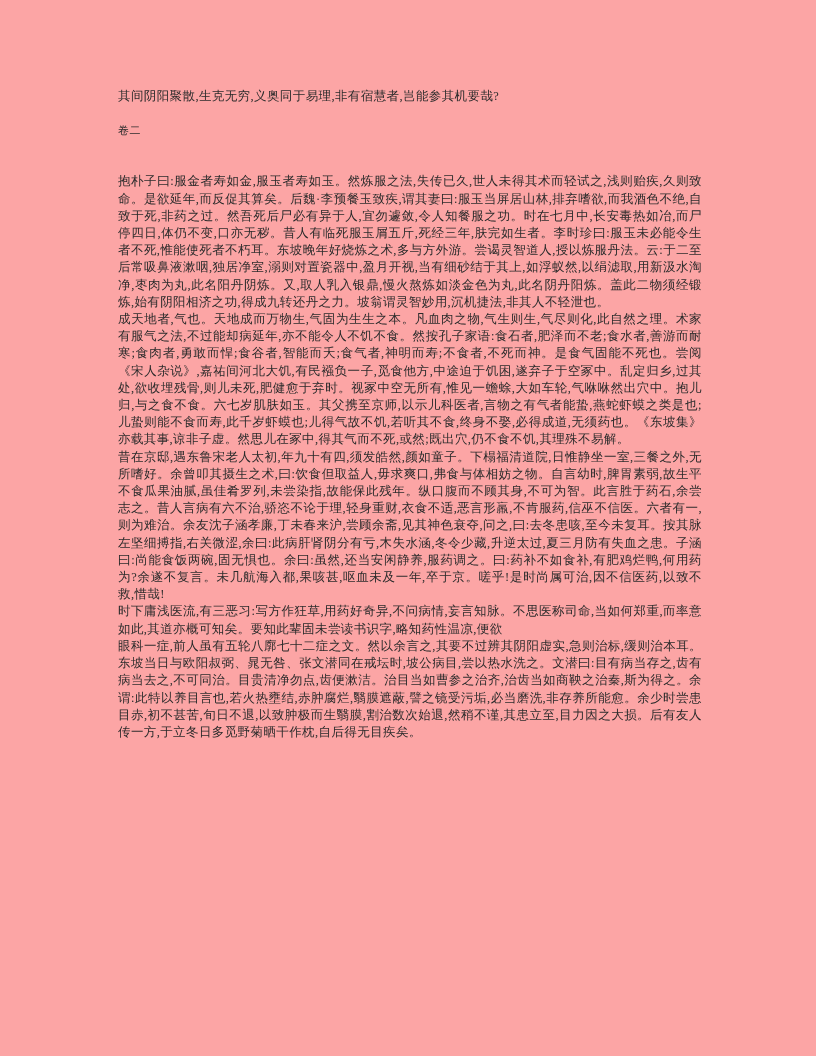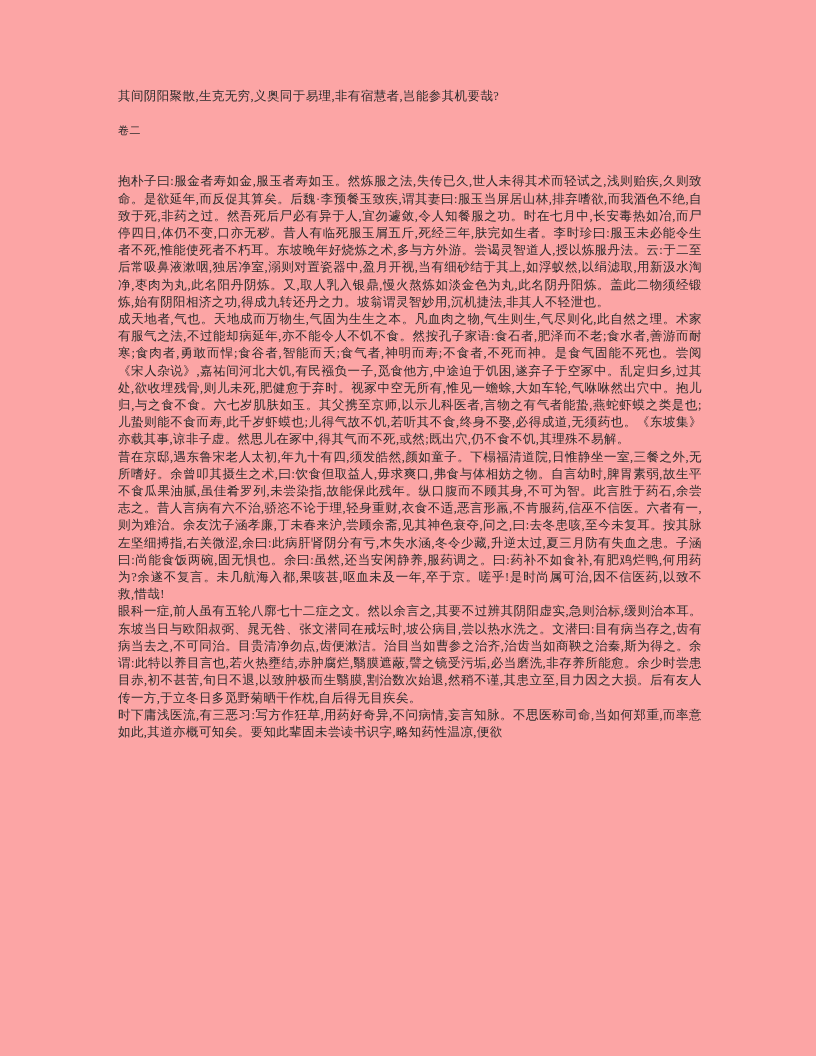--- a/index.html
+++ b/index.html
@@ -47,16 +47,16 @@
 </head>
 <body>
 
 <div class="page">
   <main class="text-area">
     <p class="para">其间阴阳聚散,生克无穷,义奥同于易理,非有宿慧者,岂能参其机要哉?</p>
     <h2 class="volume-header">卷二</h2>
     <p class="para">抱朴子曰:服金者寿如金,服玉者寿如玉。然炼服之法,失传已久,世人未得其术而轻试之,浅则贻疾,久则致命。是欲延年,而反促其算矣。后魏·李预餐玉致疾,谓其妻曰:服玉当屏居山林,排弃嗜欲,而我酒色不绝,自致于死,非药之过。然吾死后尸必有异于人,宜勿遽敛,令人知餐服之功。时在七月中,长安毒热如冶,而尸停四日,体仍不变,口亦无秽。昔人有临死服玉屑五斤,死经三年,肤完如生者。李时珍曰:服玉未必能令生者不死,惟能使死者不朽耳。东坡晚年好烧炼之术,多与方外游。尝谒灵智道人,授以炼服丹法。云:于二至后常吸鼻液漱咽,独居净室,溺则对置瓷器中,盈月开视,当有细砂结于其上,如浮蚁然,以绢滤取,用新汲水淘净,枣肉为丸,此名阳丹阴炼。又,取人乳入银鼎,慢火熬炼如淡金色为丸,此名阴丹阳炼。盖此二物须经锻炼,始有阴阳相济之功,得成九转还丹之力。坡翁谓灵智妙用,沉机捷法,非其人不轻泄也。</p>
     <p class="para">成天地者,气也。天地成而万物生,气固为生生之本。凡血肉之物,气生则生,气尽则化,此自然之理。术家有服气之法,不过能却病延年,亦不能令人不饥不食。然按孔子家语:食石者,肥泽而不老;食水者,善游而耐寒;食肉者,勇敢而悍;食谷者,智能而夭;食气者,神明而寿;不食者,不死而神。是食气固能不死也。尝阅《宋人杂说》,嘉祐间河北大饥,有民襁负一子,觅食他方,中途迫于饥困,遂弃子于空冢中。乱定归乡,过其处,欲收埋残骨,则儿未死,肥健愈于弃时。视冢中空无所有,惟见一蟾蜍,大如车轮,气咻咻然出穴中。抱儿归,与之食不食。六七岁肌肤如玉。其父携至京师,以示儿科医者,言物之有气者能蛰,燕蛇虾蟆之类是也;儿蛰则能不食而寿,此千岁虾蟆也;儿得气故不饥,若听其不食,终身不娶,必得成道,无须药也。《东坡集》亦载其事,谅非子虚。然思儿在冢中,得其气而不死,或然;既出穴,仍不食不饥,其理殊不易解。</p>
     <p class="para">昔在京邸,遇东鲁宋老人太初,年九十有四,须发皓然,颜如童子。下榻福清道院,日惟静坐一室,三餐之外,无所嗜好。余曾叩其摄生之术,曰:饮食但取益人,毋求爽口,弗食与体相妨之物。自言幼时,脾胃素弱,故生平不食瓜果油腻,虽佳肴罗列,未尝染指,故能保此残年。纵口腹而不顾其身,不可为智。此言胜于药石,余尝志之。昔人言病有六不治,骄恣不论于理,轻身重财,衣食不适,恶言形羸,不肯服药,信巫不信医。六者有一,则为难治。余友沈子涵孝廉,丁未春来沪,尝顾余斋,见其神色衰夺,问之,曰:去冬患咳,至今未复耳。按其脉左坚细搏指,右关微涩,余曰:此病肝肾阴分有亏,木失水涵,冬令少藏,升逆太过,夏三月防有失血之患。子涵曰:尚能食饭两碗,固无惧也。余曰:虽然,还当安闲静养,服药调之。曰:药补不如食补,有肥鸡烂鸭,何用药为?余遂不复言。未几航海入都,果咳甚,呕血未及一年,卒于京。嗟乎!是时尚属可治,因不信医药,以致不救,惜哉!</p>
+    <p class="para">时下庸浅医流,有三恶习:写方作狂草,用药好奇异,不问病情,妄言知脉。不思医称司命,当如何郑重,而率意如此,其道亦概可知矣。要知此辈固未尝读书识字,略知药性温凉,便欲</p>
     <p class="para">眼科一症,前人虽有五轮八廓七十二症之文。然以余言之,其要不过辨其阴阳虚实,急则治标,缓则治本耳。东坡当日与欧阳叔弼、晁无咎、张文潜同在戒坛时,坡公病目,尝以热水洗之。文潜曰:目有病当存之,齿有病当去之,不可同治。目贵清净勿点,齿便漱洁。治目当如曹参之治齐,治齿当如商鞅之治秦,斯为得之。余谓:此特以养目言也,若火热壅结,赤肿腐烂,翳膜遮蔽,譬之镜受污垢,必当磨洗,非存养所能愈。余少时尝患目赤,初不甚苦,旬日不退,以致肿极而生翳膜,割治数次始退,然稍不谨,其患立至,目力因之大损。后有友人传一方,于立冬日多觅野菊晒干作枕,自后得无目疾矣。</p>
-    <p class="para">时下庸浅医流,有三恶习:写方作狂草,用药好奇异,不问病情,妄言知脉。不思医称司命,当如何郑重,而率意如此,其道亦概可知矣。要知此辈固未尝读书识字,略知药性温凉,便欲</p>
   </main>
 </div>
 
 </body></html>

